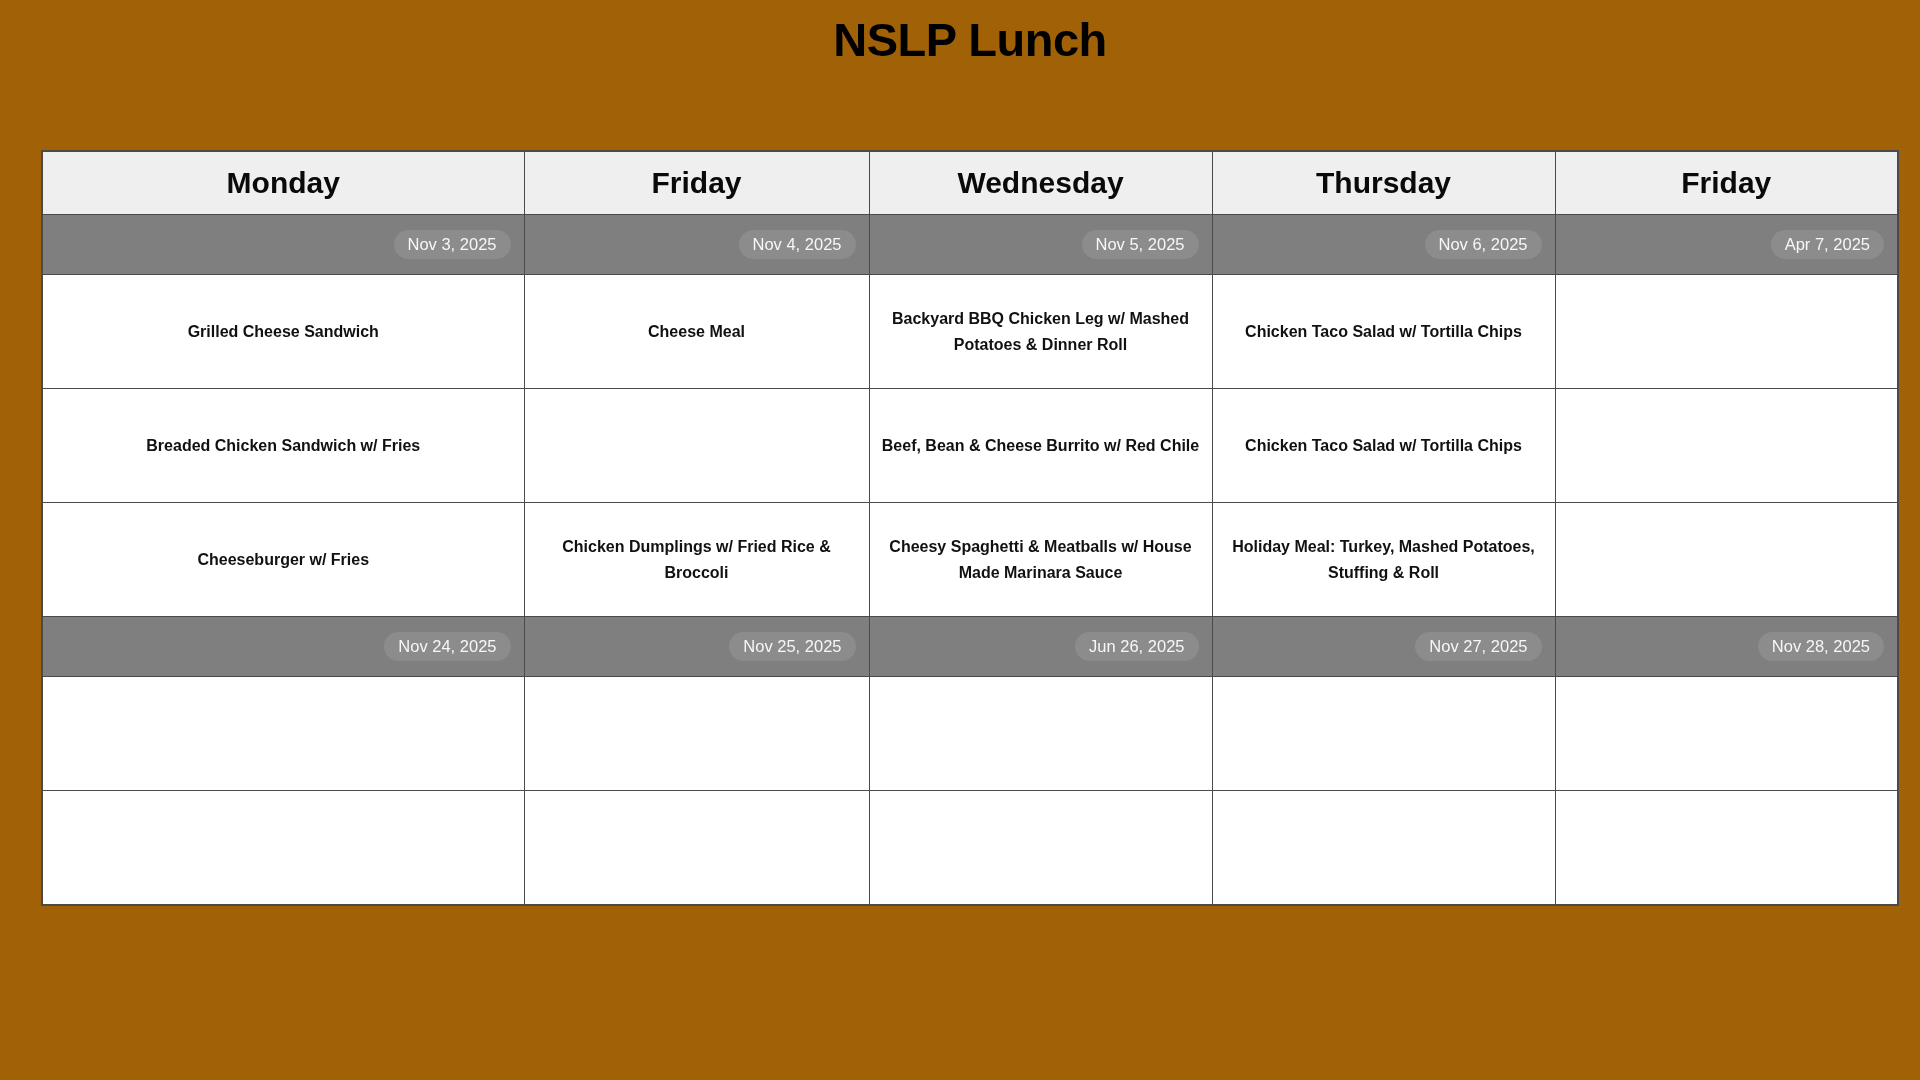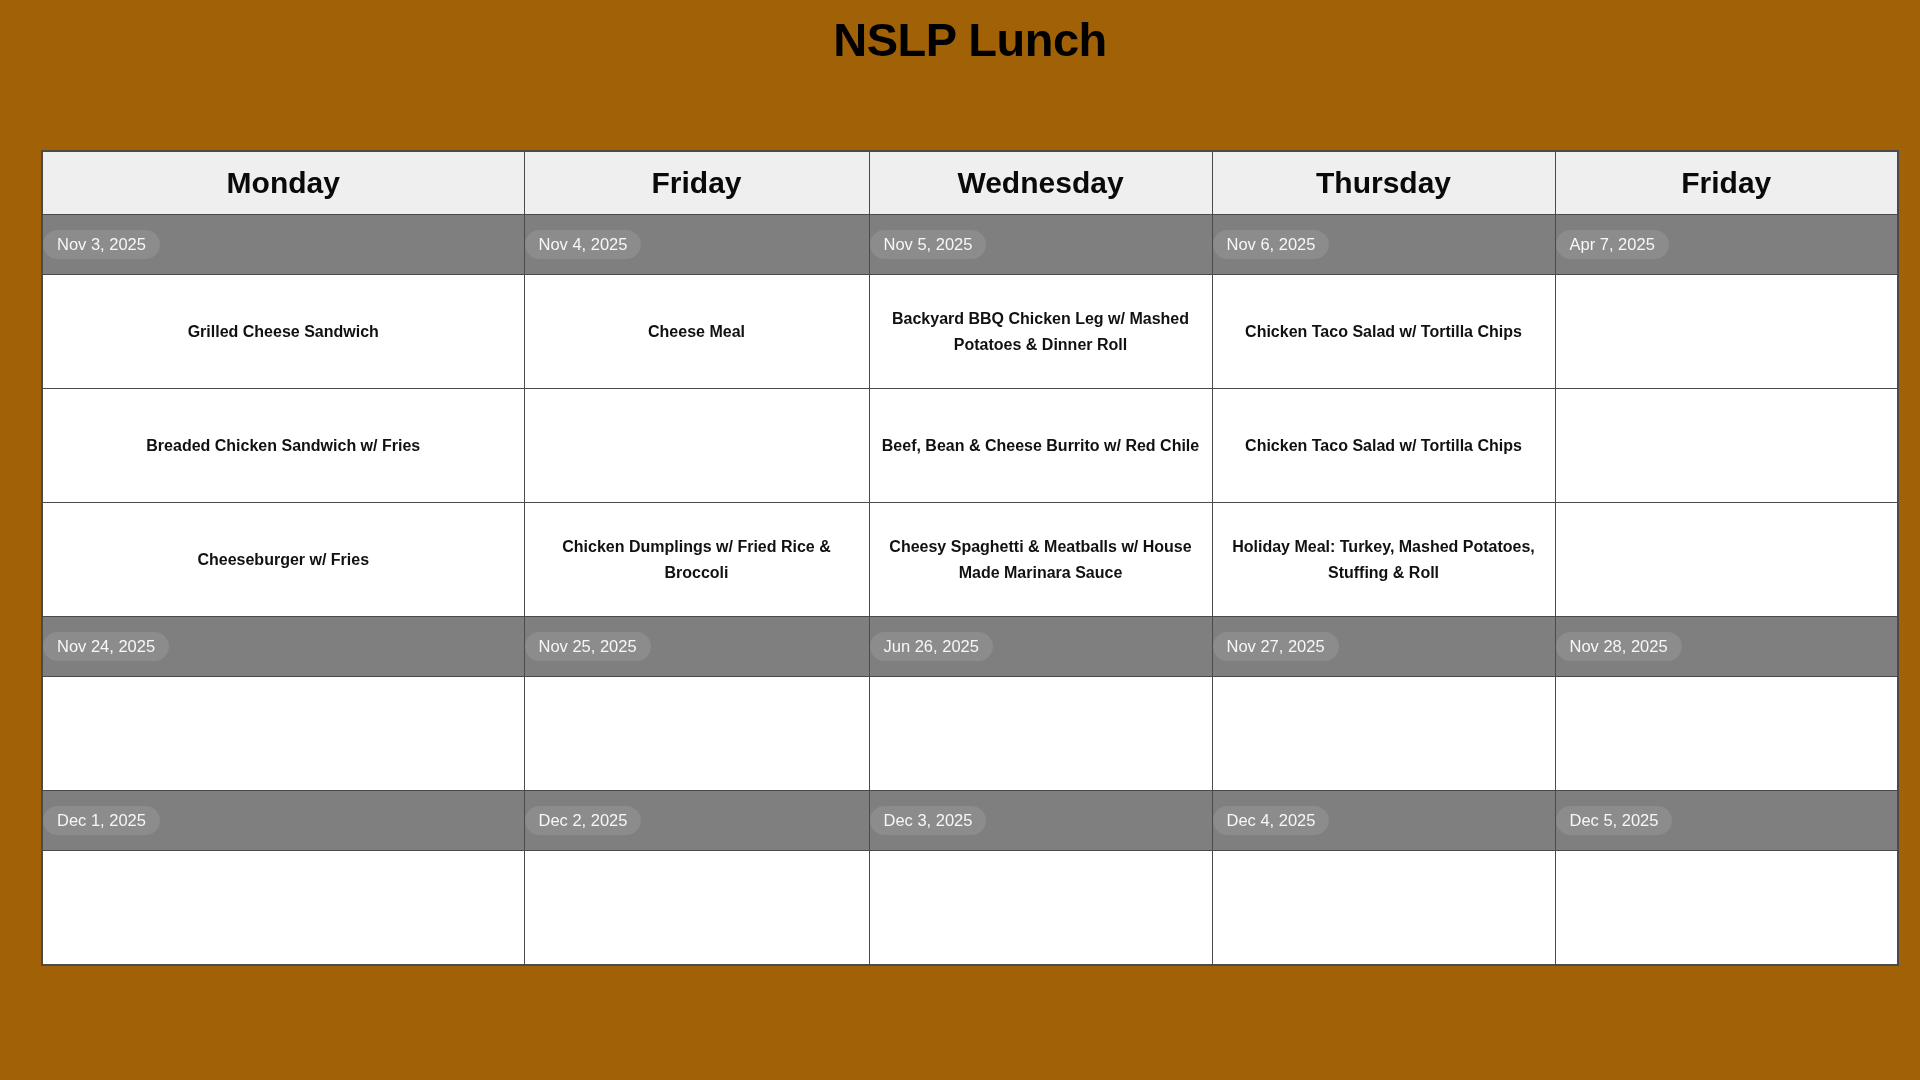--- a/index.html
+++ b/index.html
@@ -49,21 +49,21 @@
     font-size: 30px;
     font-weight: 700;
     color: #0a0a0a;
     text-align: center;
     vertical-align: middle;
     padding: 0;
   }
   tr.date-row td {
     height: 59px;
     background: var(--date-row-bg, #7f7f7f);
-    text-align: left;
+    text-align: right;
     vertical-align: middle;
     padding: 0 13px 0 0;
     border-top-color: #8f8f8f;
   }
   .date-badge {
     display: inline-block;
     background: var(--badge-bg, #8c8c8c);
     color: var(--badge-text, #f7f7f7);
     font-size: 16.5px;
     line-height: 1;
@@ -189,27 +189,20 @@
             <div class="meal-text"></div>
           </td>
       <td>
             <div class="meal-text"></div>
           </td>
       <td>
             <div class="meal-text"></div>
           </td>
     </tr>
 
-    <tr class="date-row">
-      <td><span class="date-badge">Dec 1, 2025</span></td>
-      <td><span class="date-badge">Dec 2, 2025</span></td>
-      <td><span class="date-badge">Dec 3, 2025</span></td>
-      <td><span class="date-badge">Dec 4, 2025</span></td>
-      <td><span class="date-badge">Dec 5, 2025</span></td>
-    </tr>
     <tr class="meal-row">
       <td>
             <div class="meal-text"></div>
           </td>
       <td>
             <div class="meal-text"></div>
           </td>
       <td>
             <div class="meal-text"></div>
           </td>

